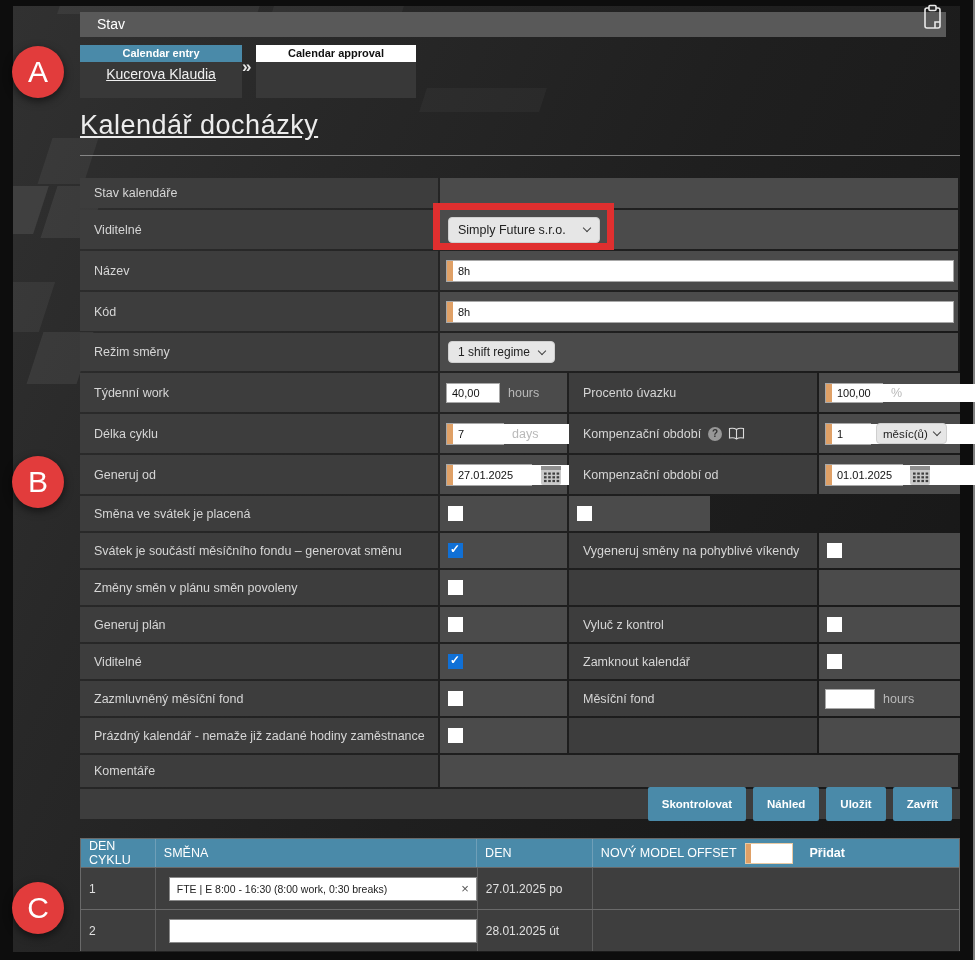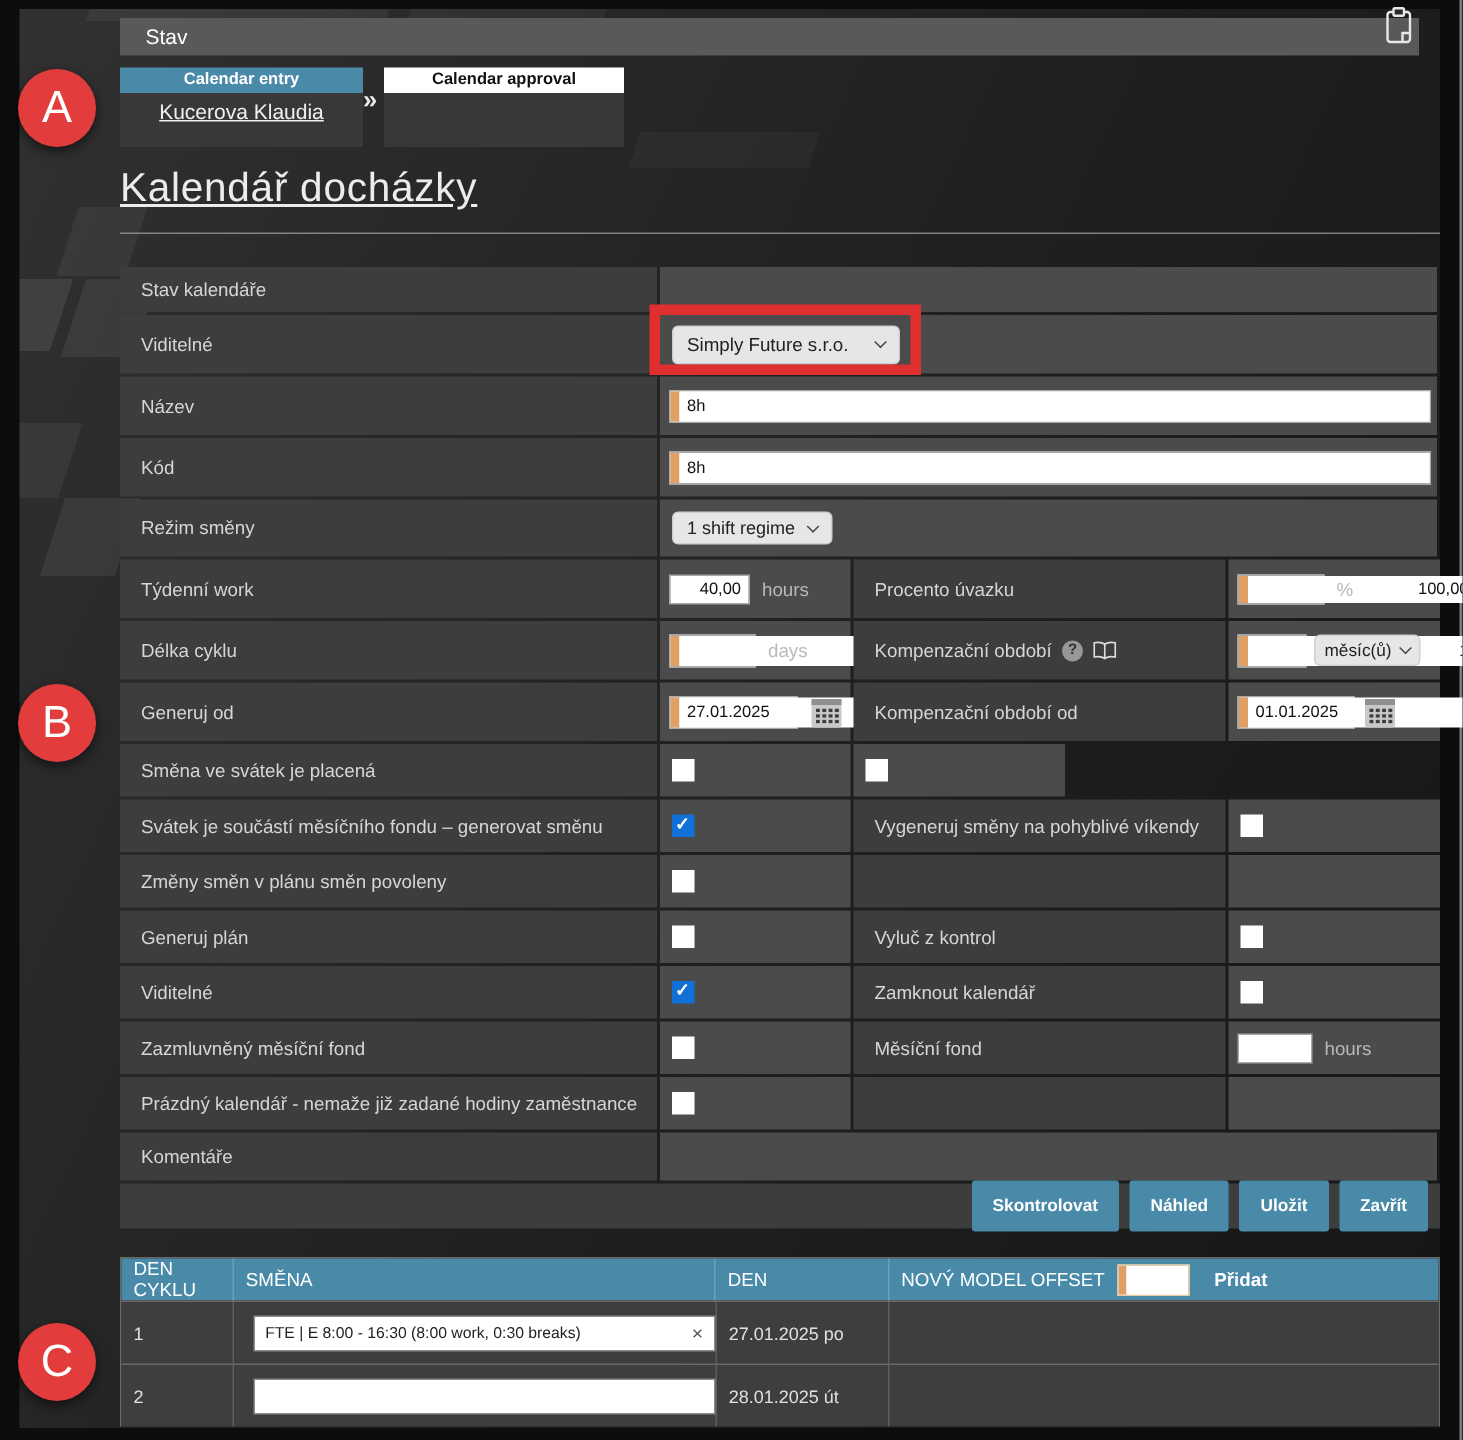--- a/index.html
+++ b/index.html
@@ -35,21 +35,21 @@
   .cell { display:flex; align-items:center; }
   .lbl { background:#3d3d3d; color:#d6d6d6; font-size:12.5px; padding-left:14px; }
   .val { background:#4b4b4b; }
   .c1 { width:358px; } .c2 { width:127px; } .c3 { width:248px; } .c4 { width:141px; }
   .cfull { width:518px; }
   .h30{height:30px}.h32{height:32px}.h35{height:35px}.h38{height:38px}.h40{height:39px}
 
   .iwrap { display:inline-flex; align-items:stretch; background:#fff; border:1px solid #a8a8a8; height:22px; }
   .obar { width:6px; background:#dfa066; flex:0 0 6px; }
   .tinput { border:none; outline:none; background:#fff; font-size:11px; color:#111; padding:0 5px; height:100%; font-family:"Liberation Sans",sans-serif; }
-  .num { text-align:right; }
+  .num { }
   .unit { color:#b9b9b9; font-size:12.5px; margin-left:8px; }
   .sel { display:inline-flex; align-items:center; background:#e6e6e6; border:1px solid #cfcfcf;
     border-radius:4px; height:22px; padding:0 9px; font-size:12px; color:#222; cursor:pointer; }
   .sel.big { height:26px; width:152px; justify-content:space-between; font-size:12.5px; }
   .chev { width:6px; height:6px; border-right:1.6px solid #444; border-bottom:1.6px solid #444;
     transform:rotate(45deg); margin-left:9px; margin-top:-3px; }
   .cb { width:15px; height:15px; background:#fff; display:inline-block; margin-left:8px; position:relative; cursor:pointer; }
   .cb[data-checked="true"] { background:#1070d6; }
   .cb[data-checked="true"]::after { content:"\2713"; position:absolute; left:2px; top:-1px; color:#fff; font-size:12px; font-weight:bold; }
   .qicon { width:14px; height:14px; border-radius:50%; background:#979797; color:#333; font-size:10px; font-weight:bold;

